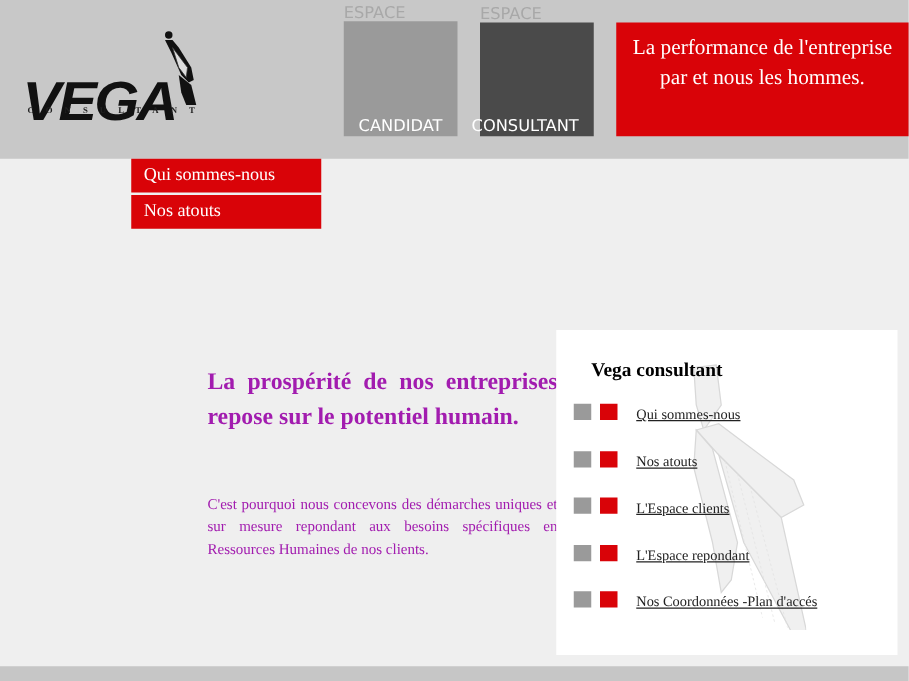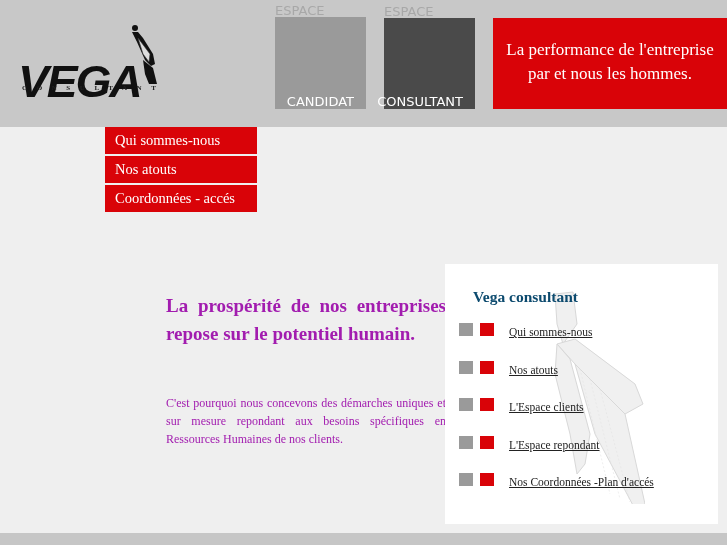--- a/index.html
+++ b/index.html
@@ -7,27 +7,27 @@
   .header { position:absolute; left:0; top:0; width:727px; height:127px; background:#c8c8c8; }
   .logo { position:absolute; left:18px; top:24px; width:140px; height:86px; }
   .logo-word { position:absolute; left:0; top:36px; font-family:"Liberation Sans","DejaVu Sans",sans-serif; font-weight:bold; font-style:italic; font-size:44px; letter-spacing:-2px; color:#111; line-height:44px; transform:scaleX(1.05); transform-origin:left; }
   .logo-sub { position:absolute; left:4px; top:60px; font-family:"Liberation Serif",serif; font-size:7px; letter-spacing:9.6px; color:#222; font-weight:bold; }
   .logo-figure { position:absolute; left:105px; top:0; width:36px; height:60px; }
   .espace { position:absolute; top:17px; width:91px; height:92px; }
   .espace .top { position:absolute; left:0; top:-13px; font-family:"DejaVu Sans","Liberation Sans",sans-serif; font-size:13px; color:#a8a8a8; line-height:13px;text-align:right; }
   .espace .bottom { position:absolute; right:12px; bottom:0; font-family:"DejaVu Sans","Liberation Sans",sans-serif; font-size:13px; color:#fff; line-height:14px; }
   .esp-cand { left:275px; background:#9a9a9a; }
   .esp-ent { left:384px; background:#4a4a4a; top:18px; height:91px; }
-  .banner { position:absolute; left:493px; top:18px; width:234px; height:91px; background:#d90308; color:#fff; font-size:17px; line-height:24px; text-align:center; box-sizing:border-box; padding-top:20px; }
+  .banner { position:absolute; left:493px; top:18px; width:234px; height:91px; background:#d90308; color:#fff; font-size:17px; line-height:24px; text-align:center; box-sizing:border-box; padding-top:8px; }
   .menu { position:absolute; left:105px; top:127px; width:152px; }
   .menu a { display:block; height:27px; line-height:27px; margin-bottom:2px; background:#d90308; color:#fff; font-size:14.5px; padding-left:10px; text-decoration:none; box-sizing:border-box; }
   .headline { position:absolute; left:166px; top:292px; width:280px; color:#a21caf; font-weight:bold; font-size:19px; line-height:28px; text-align:justify; text-align-last:left; }
   .body-text { position:absolute; left:166px; top:362px; width:280px; color:#a21caf; font-size:12px; line-height:18px; text-align:justify;margin-top:32px; }
   .panel { position:absolute; left:445px; top:264px; width:273px; height:260px; background:#fff; }
-  .panel-title { position:absolute; left:28px; top:24px; font-size:15.5px; font-weight:bold; color:#0c4a6e; }
+  .panel-title { position:absolute; left:28px; top:24px; font-size:15.5px; font-weight:bold; color:#000000; }
   .panel-list { position:absolute; left:14px; top:59px; }
   .panel-item { position:relative; height:37.5px; }
   .sq { position:absolute; top:0; width:14px; height:13px; }
   .sq.g { left:0; background:#9a9a9a; }
   .sq.r { left:21px; background:#d90308; }
   .panel-item a { position:absolute; left:50px; top:3px; font-size:11.5px; color:#222; text-decoration:underline; white-space:nowrap; }
   .watermark { position:absolute; left:70px; top:20px; width:130px; height:220px; pointer-events:none; }
   .footer { position:absolute; left:0; top:533px; width:727px; height:12px; background:#c6c6c6; }
 </style>
 </head>
@@ -56,21 +56,20 @@
 
   <div class="banner">
     <div>La performance de l'entreprise</div>
     <div>par et nous les hommes.</div>
   </div>
 </div>
 
 <nav class="menu">
   <a>Qui sommes-nous</a>
   <a>Nos atouts</a>
-  <a>Coordonnées - accés</a>
 </nav>
 
 <div class="headline">La prospérité de nos entreprises repose sur le potentiel humain.</div>
 <div class="body-text">C'est pourquoi nous concevons des démarches uniques et sur mesure repondant aux besoins spécifiques en Ressources Humaines de nos clients.</div>
 
 <div class="panel">
   <svg class="watermark" viewBox="0 0 130 220">
     <g fill="#f0f0f0" stroke="#d8d8d8" stroke-width="1">
       <path d="M40 10 L58 8 L62 40 L48 60 L42 40 Z"></path>
       <path d="M42 60 L60 55 L120 100 L128 120 L110 130 L60 80 Z"></path>

